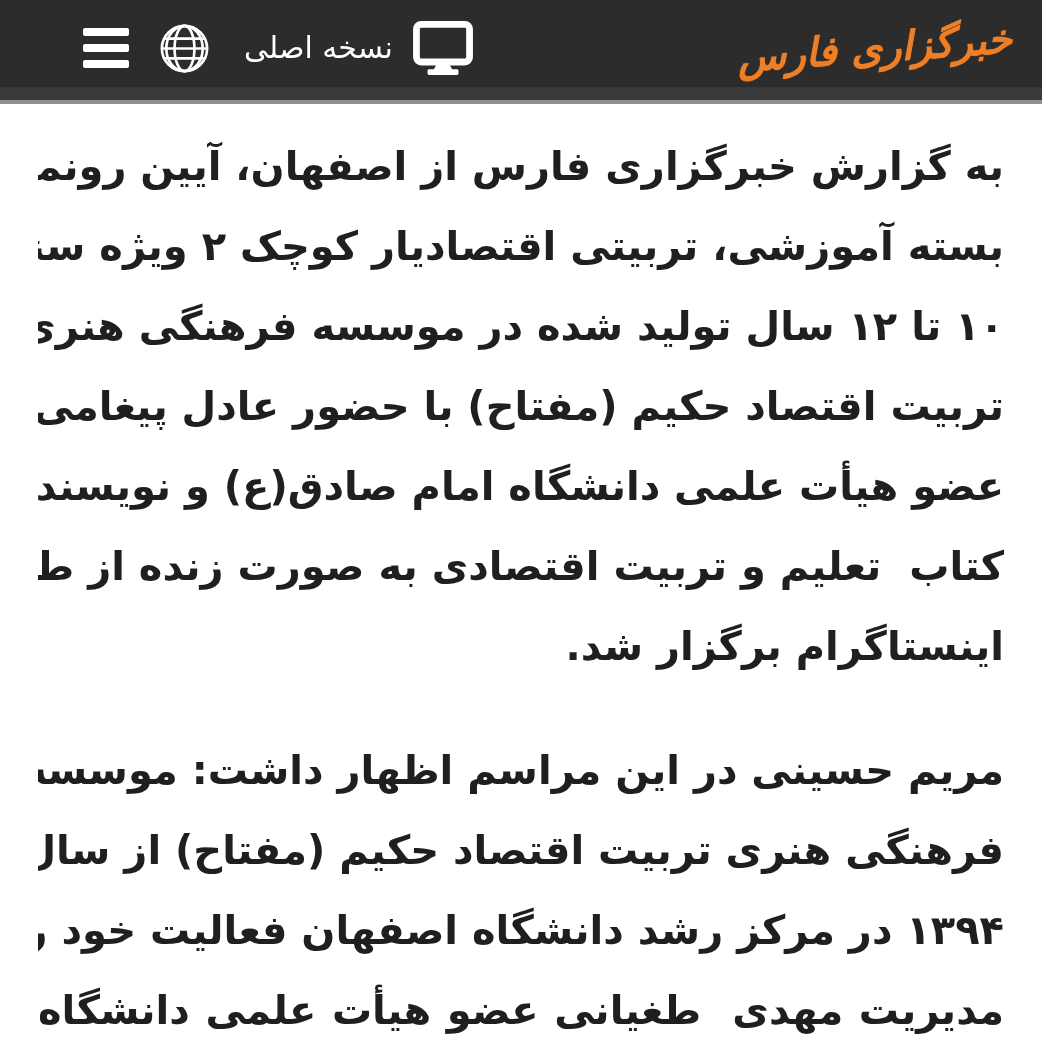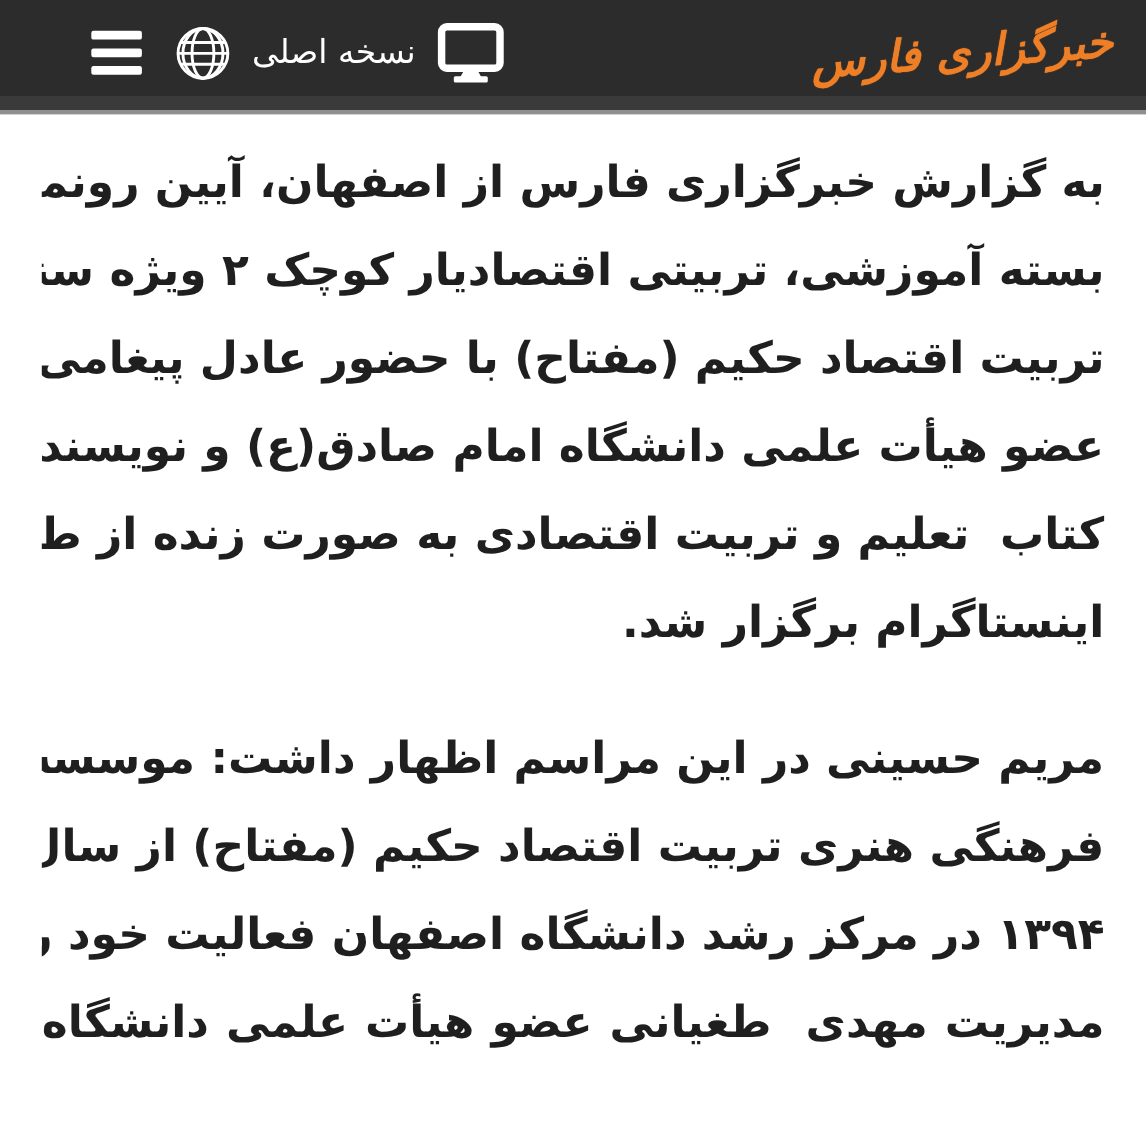--- a/index.html
+++ b/index.html
@@ -31,21 +31,21 @@
   }
   .hamburger i {
     display: block; height: 8px; border-radius: 2px; background: #ffffff;
   }
   .globe-btn {
     background: none; border: none; cursor: pointer;
     margin-left: 29px; padding: 0; line-height: 0;
   }
   .version-link {
     display: flex; align-items: center;
-    margin-left: 18px;
+    margin-left: 33px;
     text-decoration: none; cursor: pointer;
   }
   .version-label {
     color: #ffffff; font-size: 30px; line-height: 1;
     direction: rtl;
   }
   .version-link svg { margin-left: 19px; }
   .logo {
     margin-left: auto;
     color: #ee7f26;
@@ -115,20 +115,21 @@
     </svg>
   </a>
 
   <div class="logo">خبرگزاری فارس</div>
 </div>
 
 <div class="article">
     <div class="paragraph">
       <div class="line">به گزارش خبرگزاری فارس از اصفهان، آیین رونمایی از</div>
       <div class="line">بسته آموزشی، تربیتی اقتصادیار کوچک ۲ ویژه سنین</div>
+      <div class="line">۱۰ تا ۱۲ سال تولید شده در موسسه فرهنگی هنری</div>
       <div class="line">تربیت اقتصاد حکیم (مفتاح) با حضور عادل پیغامی،</div>
       <div class="line">عضو هیأت علمی دانشگاه امام صادق(ع) و نویسنده</div>
       <div class="line">کتاب &nbsp;تعلیم و تربیت اقتصادی به صورت زنده از طریق</div>
       <div class="line final">اینستاگرام برگزار شد.</div>
     </div>
     <div class="paragraph">
       <div class="line">مریم حسینی در این مراسم اظهار داشت: موسسه</div>
       <div class="line">فرهنگی هنری تربیت اقتصاد حکیم (مفتاح) از سال</div>
       <div class="line">۱۳۹۴ در مرکز رشد دانشگاه اصفهان فعالیت خود را با</div>
       <div class="line">مدیریت مهدی &nbsp;طغیانی عضو هیأت علمی دانشگاه</div>

